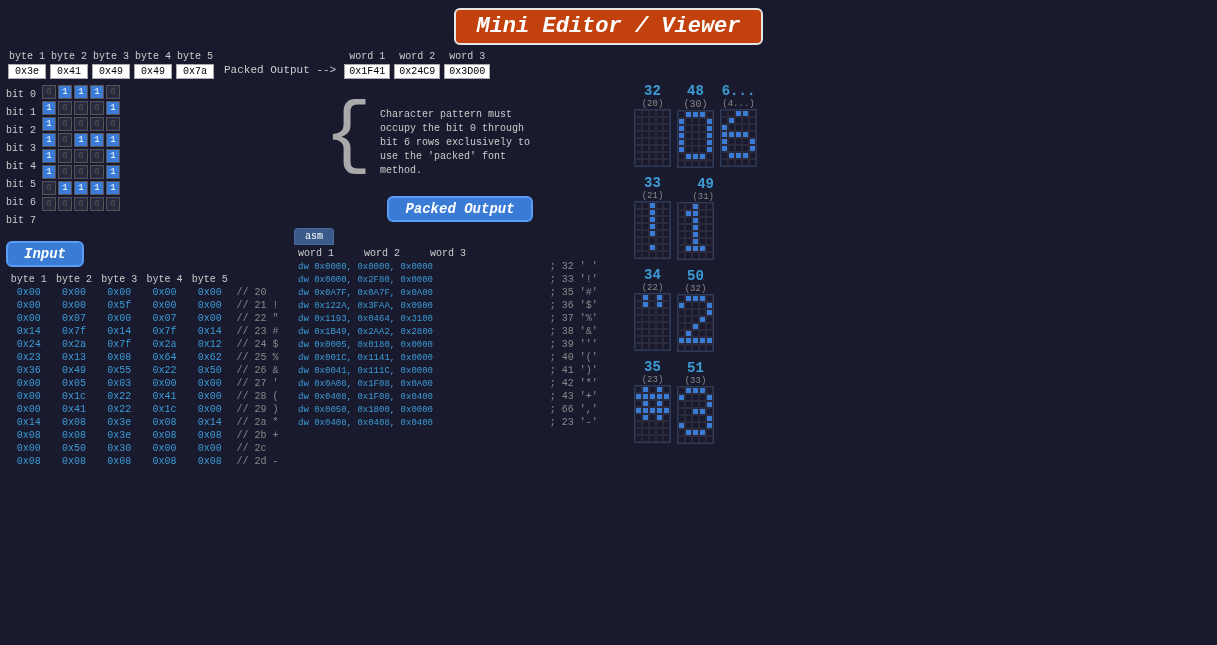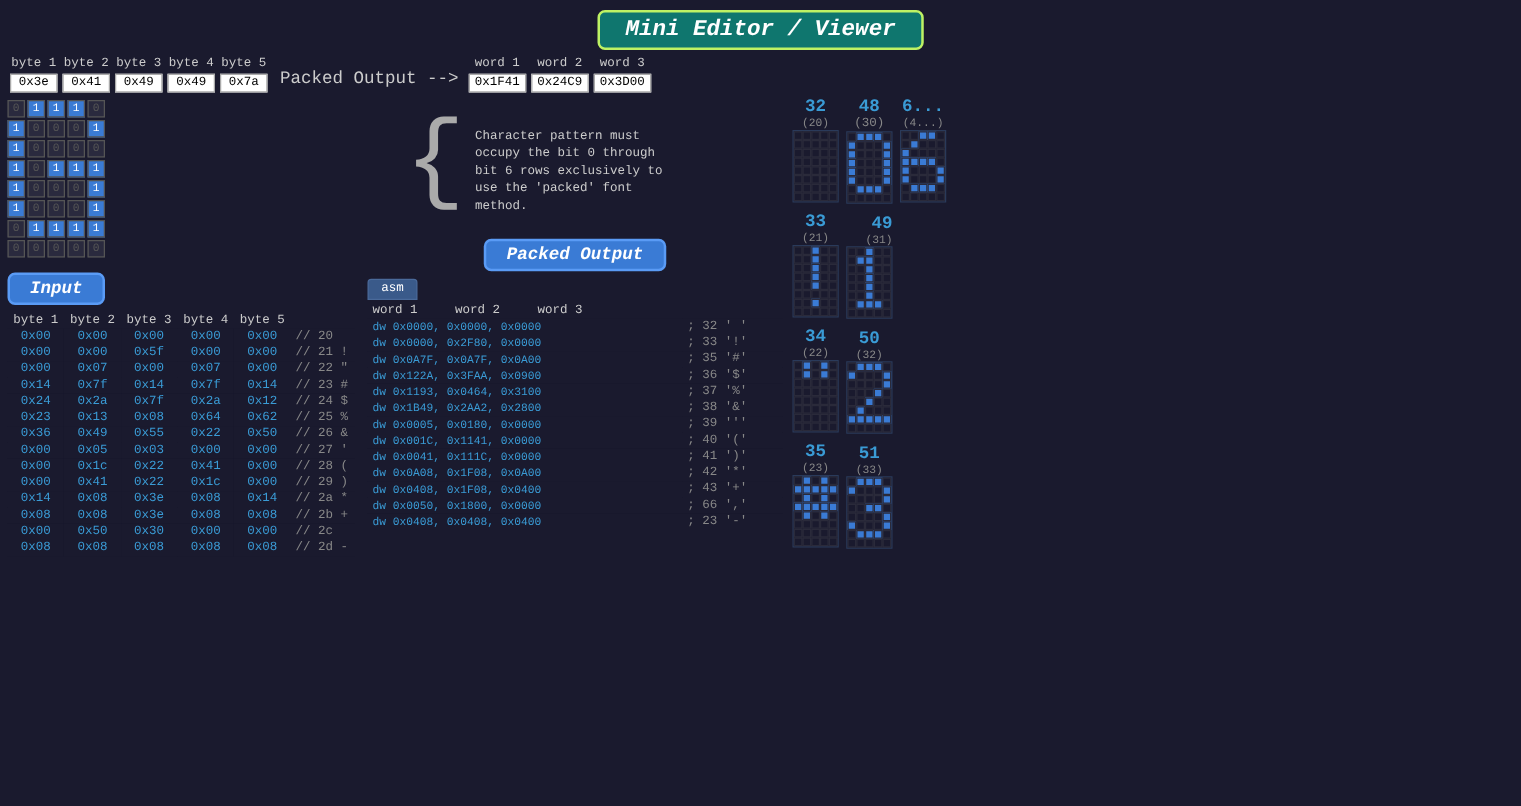--- a/index.html
+++ b/index.html
@@ -23,26 +23,26 @@
     }
 
     
     .header {
       display: flex;
       justify-content: center;
       padding: 8px 0 4px 0;
     }
 
     .title-box {
-      background: #0f766e;
-      border: 2px solid #bef264;
+      background: #c2410c;
+      border: 2px solid #e5e5e5;
       border-radius: 6px;
       padding: 4px 20px;
       font-style: italic;
-      font-size: 18px;
+      font-size: 22px;
       color: white;
       font-weight: bold;
     }
 
     .byte-label-group {
       display: flex;
       flex-direction: column;
       align-items: center;
       margin-right: 2px;
     }
@@ -58,21 +58,21 @@
       color: black;
       border: 1px solid #aaa;
       padding: 1px 4px;
       font-size: 10px;
       min-width: 38px;
       text-align: center;
     }
 
     .packed-output-label {
       color: #ccc;
-      font-size: 14px;
+      font-size: 11px;
       padding: 0 8px;
       align-self: flex-end;
       padding-bottom: 3px;
       white-space: nowrap;
     }
 
     .bit-label {
       font-size: 10px;
       color: #ccc;
       height: 16px;
@@ -244,20 +244,30 @@
         <span class="byte-value">0x3D00</span>
       </div>
     </div>
   </div>
 
   <div class="main-content">
 
     <div style="width:290px; flex-shrink:0; padding:4px 6px;">
 
       <div style="display:flex; padding:2px 0; gap:6px;">
+        <div style="display:flex; flex-direction:column; gap:2px; padding-top:2px;">
+          <span class="bit-label">bit 0</span>
+          <span class="bit-label">bit 1</span>
+          <span class="bit-label">bit 2</span>
+          <span class="bit-label">bit 3</span>
+          <span class="bit-label">bit 4</span>
+          <span class="bit-label">bit 5</span>
+          <span class="bit-label">bit 6</span>
+          <span class="bit-label">bit 7</span>
+        </div>
         <div id="bit-grid-render" style="display:flex; flex-direction:column; gap:2px;">
             <div class="bit-row">
               <div class="bit-cell empty">0</div>
               <div class="bit-cell filled">1</div>
               <div class="bit-cell filled">1</div>
               <div class="bit-cell filled">1</div>
               <div class="bit-cell empty">0</div>
             </div>
             <div class="bit-row">
               <div class="bit-cell filled">1</div>

